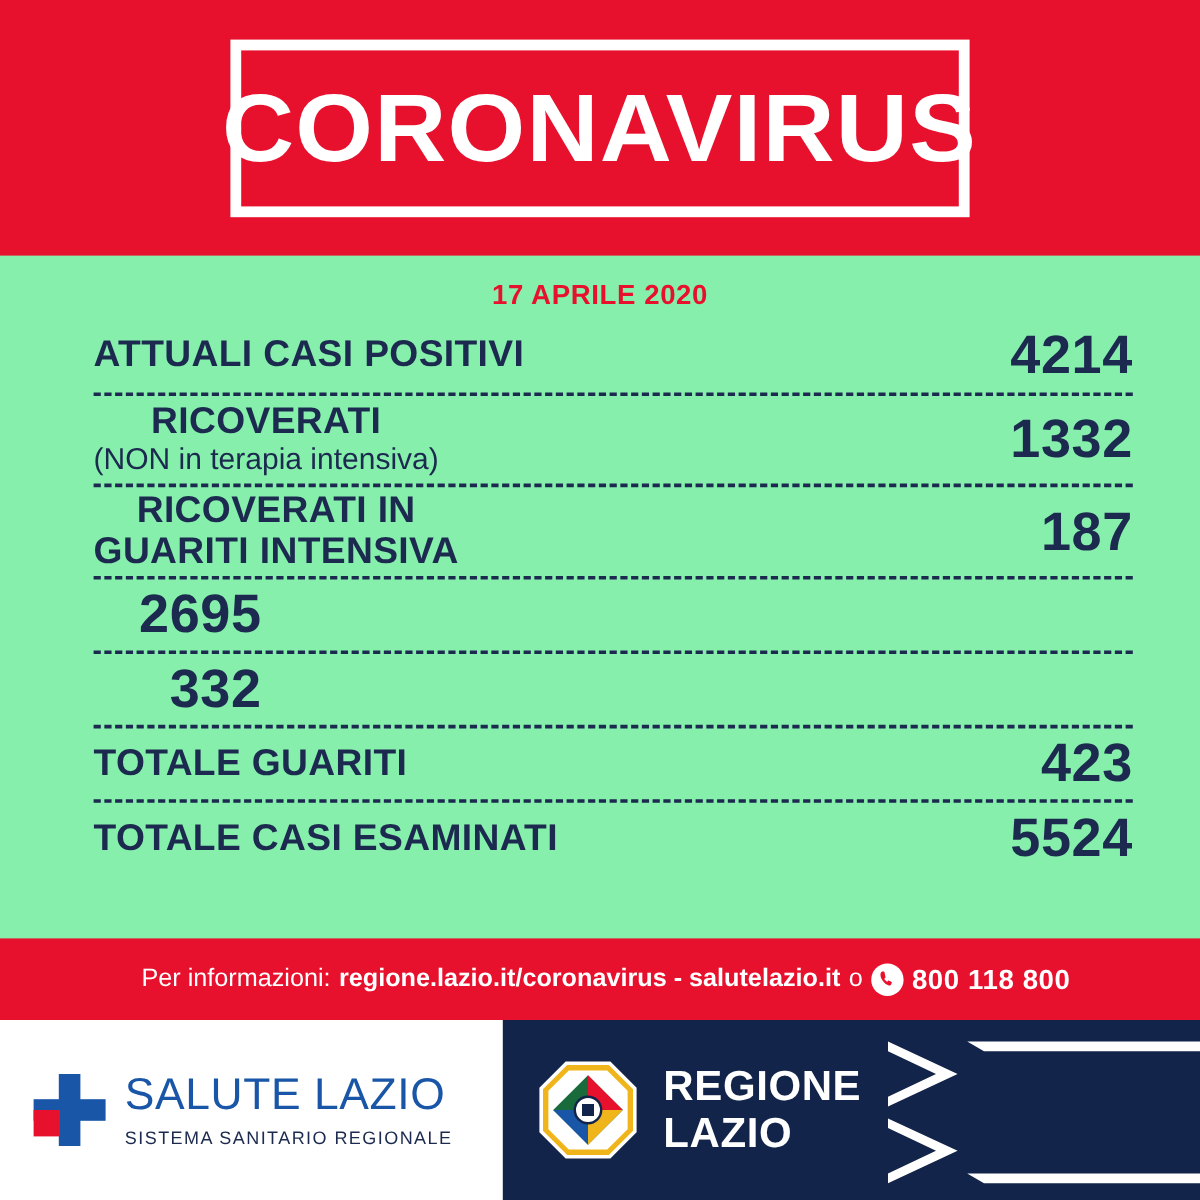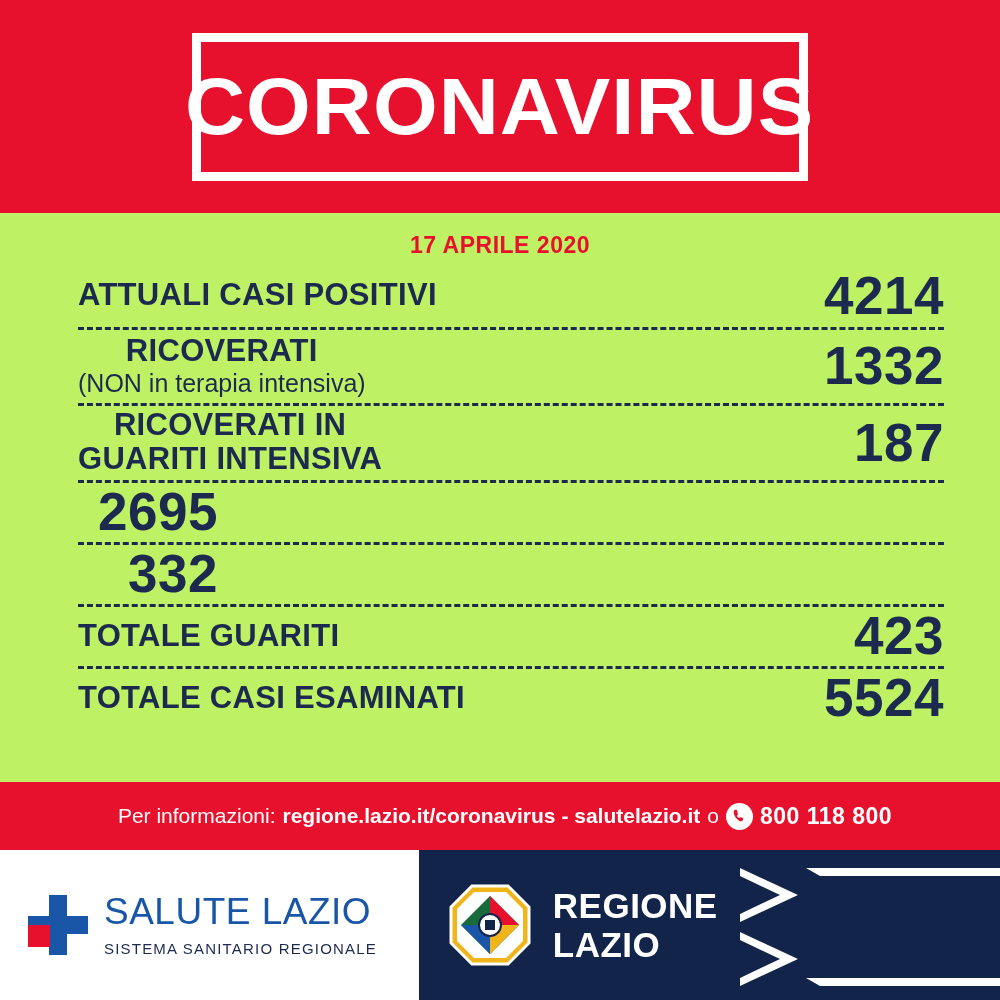--- a/index.html
+++ b/index.html
@@ -5,21 +5,21 @@
   * { box-sizing: border-box; margin: 0; padding: 0; }
   html, body {
     width: 1000px; height: 1000px;
     font-family: "Liberation Sans", sans-serif;
     background: #ffffff;
     overflow: hidden;
   }
   .page {
     position: relative;
     width: 1000px; height: 1000px;
-    background: #bef264;
+    background: #86efac;
   }
 
   
   .banner {
     position: absolute;
     left: 0; top: 0;
     width: 1000px; height: 213px;
     background: #e8112d;
   }
   .banner-frame {
@@ -90,21 +90,21 @@
   .sublabel {
     color: #1b2a4e;
     font-weight: normal;
     font-size: 25px;
     line-height: 1.15;
     margin-top: 1px;
   }
   .value {
     color: #1b2a4e;
     font-weight: bold;
-    font-size: 53px;
+    font-size: 45px;
     line-height: 1;
     text-align: right;
     min-width: 140px;
     letter-spacing: 0.5px;
   }
 
   
   .info-strip {
     position: absolute;
     left: 0; top: 782px;

